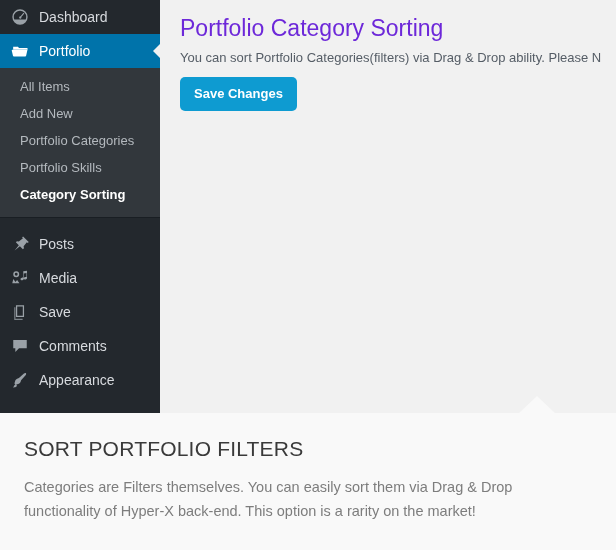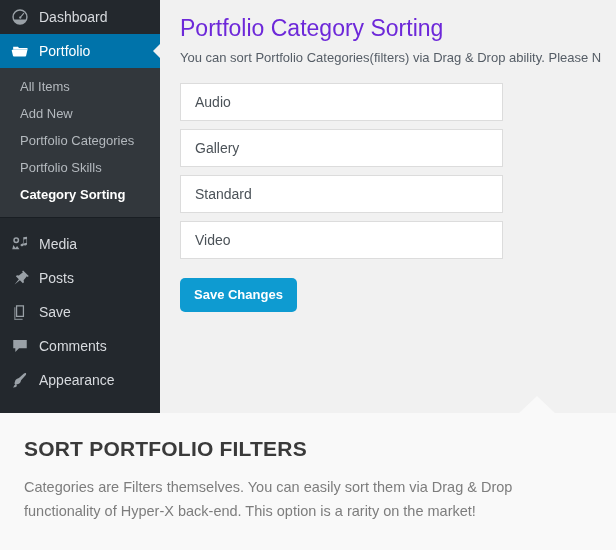--- a/index.html
+++ b/index.html
@@ -191,21 +191,21 @@
     width: 0;
     height: 0;
     border-left: 18px solid transparent;
     border-right: 18px solid transparent;
     border-bottom: 17px solid #f9f9f9;
   }
   .caption-title {
     margin: 0;
     padding: 24px 0 0 24px;
     font-size: 21px;
-    font-weight: bold;
+    font-weight: normal;
     letter-spacing: 0.2px;
     color: #3a3a3a;
     text-transform: uppercase;
     line-height: 1.1;
   }
   .caption-text {
     margin: 0;
     padding: 15px 28px 0 24px;
     font-size: 14.5px;
     line-height: 24px;
@@ -246,33 +246,33 @@
         <span class="sub-item">Portfolio Categories</span>
         <span class="sub-item">Portfolio Skills</span>
         <span class="sub-item current">Category Sorting</span>
       </div>
 
       <div class="menu-sep"></div>
 
       <div class="menu-top">
         <span class="ico">
           <svg width="18" height="18" viewBox="0 0 20 20" fill="currentColor">
+            <path d="M13.4 1.6l-1.1 1.1 1 1-4.6 3.6-2.1-.4-1.2 1.2 3.3 3.3-4.7 5.9 5.9-4.7 3.3 3.3 1.2-1.2-.4-2.1 3.6-4.6 1 1 1.1-1.1-6.3-6.3z"></path>
+          </svg>
+        </span>
+        <span class="label">Posts</span>
+      </div>
+
+      <div class="menu-top">
+        <span class="ico">
+          <svg width="18" height="18" viewBox="0 0 20 20" fill="currentColor">
             <path d="M5.8 2.5a3.3 3.3 0 100 6.6 3.3 3.3 0 000-6.6zm0 1.7a1.6 1.6 0 110 3.2 1.6 1.6 0 010-3.2zM13.6 2.6v7.2c-.4-.2-.9-.3-1.4-.2-1 .2-1.7 1-1.6 1.8.1.8 1 1.3 2 1.1.9-.2 1.6-.9 1.6-1.6V5.1l3-.6V9c-.4-.2-.9-.3-1.4-.2-1 .2-1.7 1-1.6 1.8.1.8 1 1.3 2 1.1.9-.2 1.6-.9 1.6-1.6V1.9l-4.2.7zM2.6 11.2l2.4 3.2 1.8-2.1 2.6 3.5H1.4l1.2-4.6z"></path>
           </svg>
         </span>
         <span class="label">Media</span>
-      </div>
-
-      <div class="menu-top">
-        <span class="ico">
-          <svg width="18" height="18" viewBox="0 0 20 20" fill="currentColor">
-            <path d="M13.4 1.6l-1.1 1.1 1 1-4.6 3.6-2.1-.4-1.2 1.2 3.3 3.3-4.7 5.9 5.9-4.7 3.3 3.3 1.2-1.2-.4-2.1 3.6-4.6 1 1 1.1-1.1-6.3-6.3z"></path>
-          </svg>
-        </span>
-        <span class="label">Posts</span>
       </div>
 
       <div class="menu-top">
         <span class="ico">
           <svg width="18" height="18" viewBox="0 0 20 20" fill="currentColor">
             <path d="M5.5 2.5h9v13h-9v-13zm1.4 1.4v10.2h6.2V3.9H6.9z"></path>
             <path d="M3.6 4.6h1.3v12.9h8v1.3H3.6V4.6z" opacity="0.75"></path>
           </svg>
         </span>
         <span class="label">Save</span>
@@ -295,26 +295,20 @@
         </span>
         <span class="label">Appearance</span>
       </div>
 
     </div>
 
     <div class="wpbody">
       <h1 class="page-title">Portfolio Category Sorting</h1>
       <p class="page-desc">You can sort Portfolio Categories(filters) via Drag &amp; Drop ability. Please N</p>
 
-      <ul class="sortlist">
-        <li>Audio</li>
-        <li>Gallery</li>
-        <li>Standard</li>
-        <li>Video</li>
-      </ul>
 
       <div class="save-wrap">
         <button class="save-btn">Save Changes</button>
       </div>
     </div>
 
   </div>
 
   <div class="caption">
     <span class="notch"></span>

